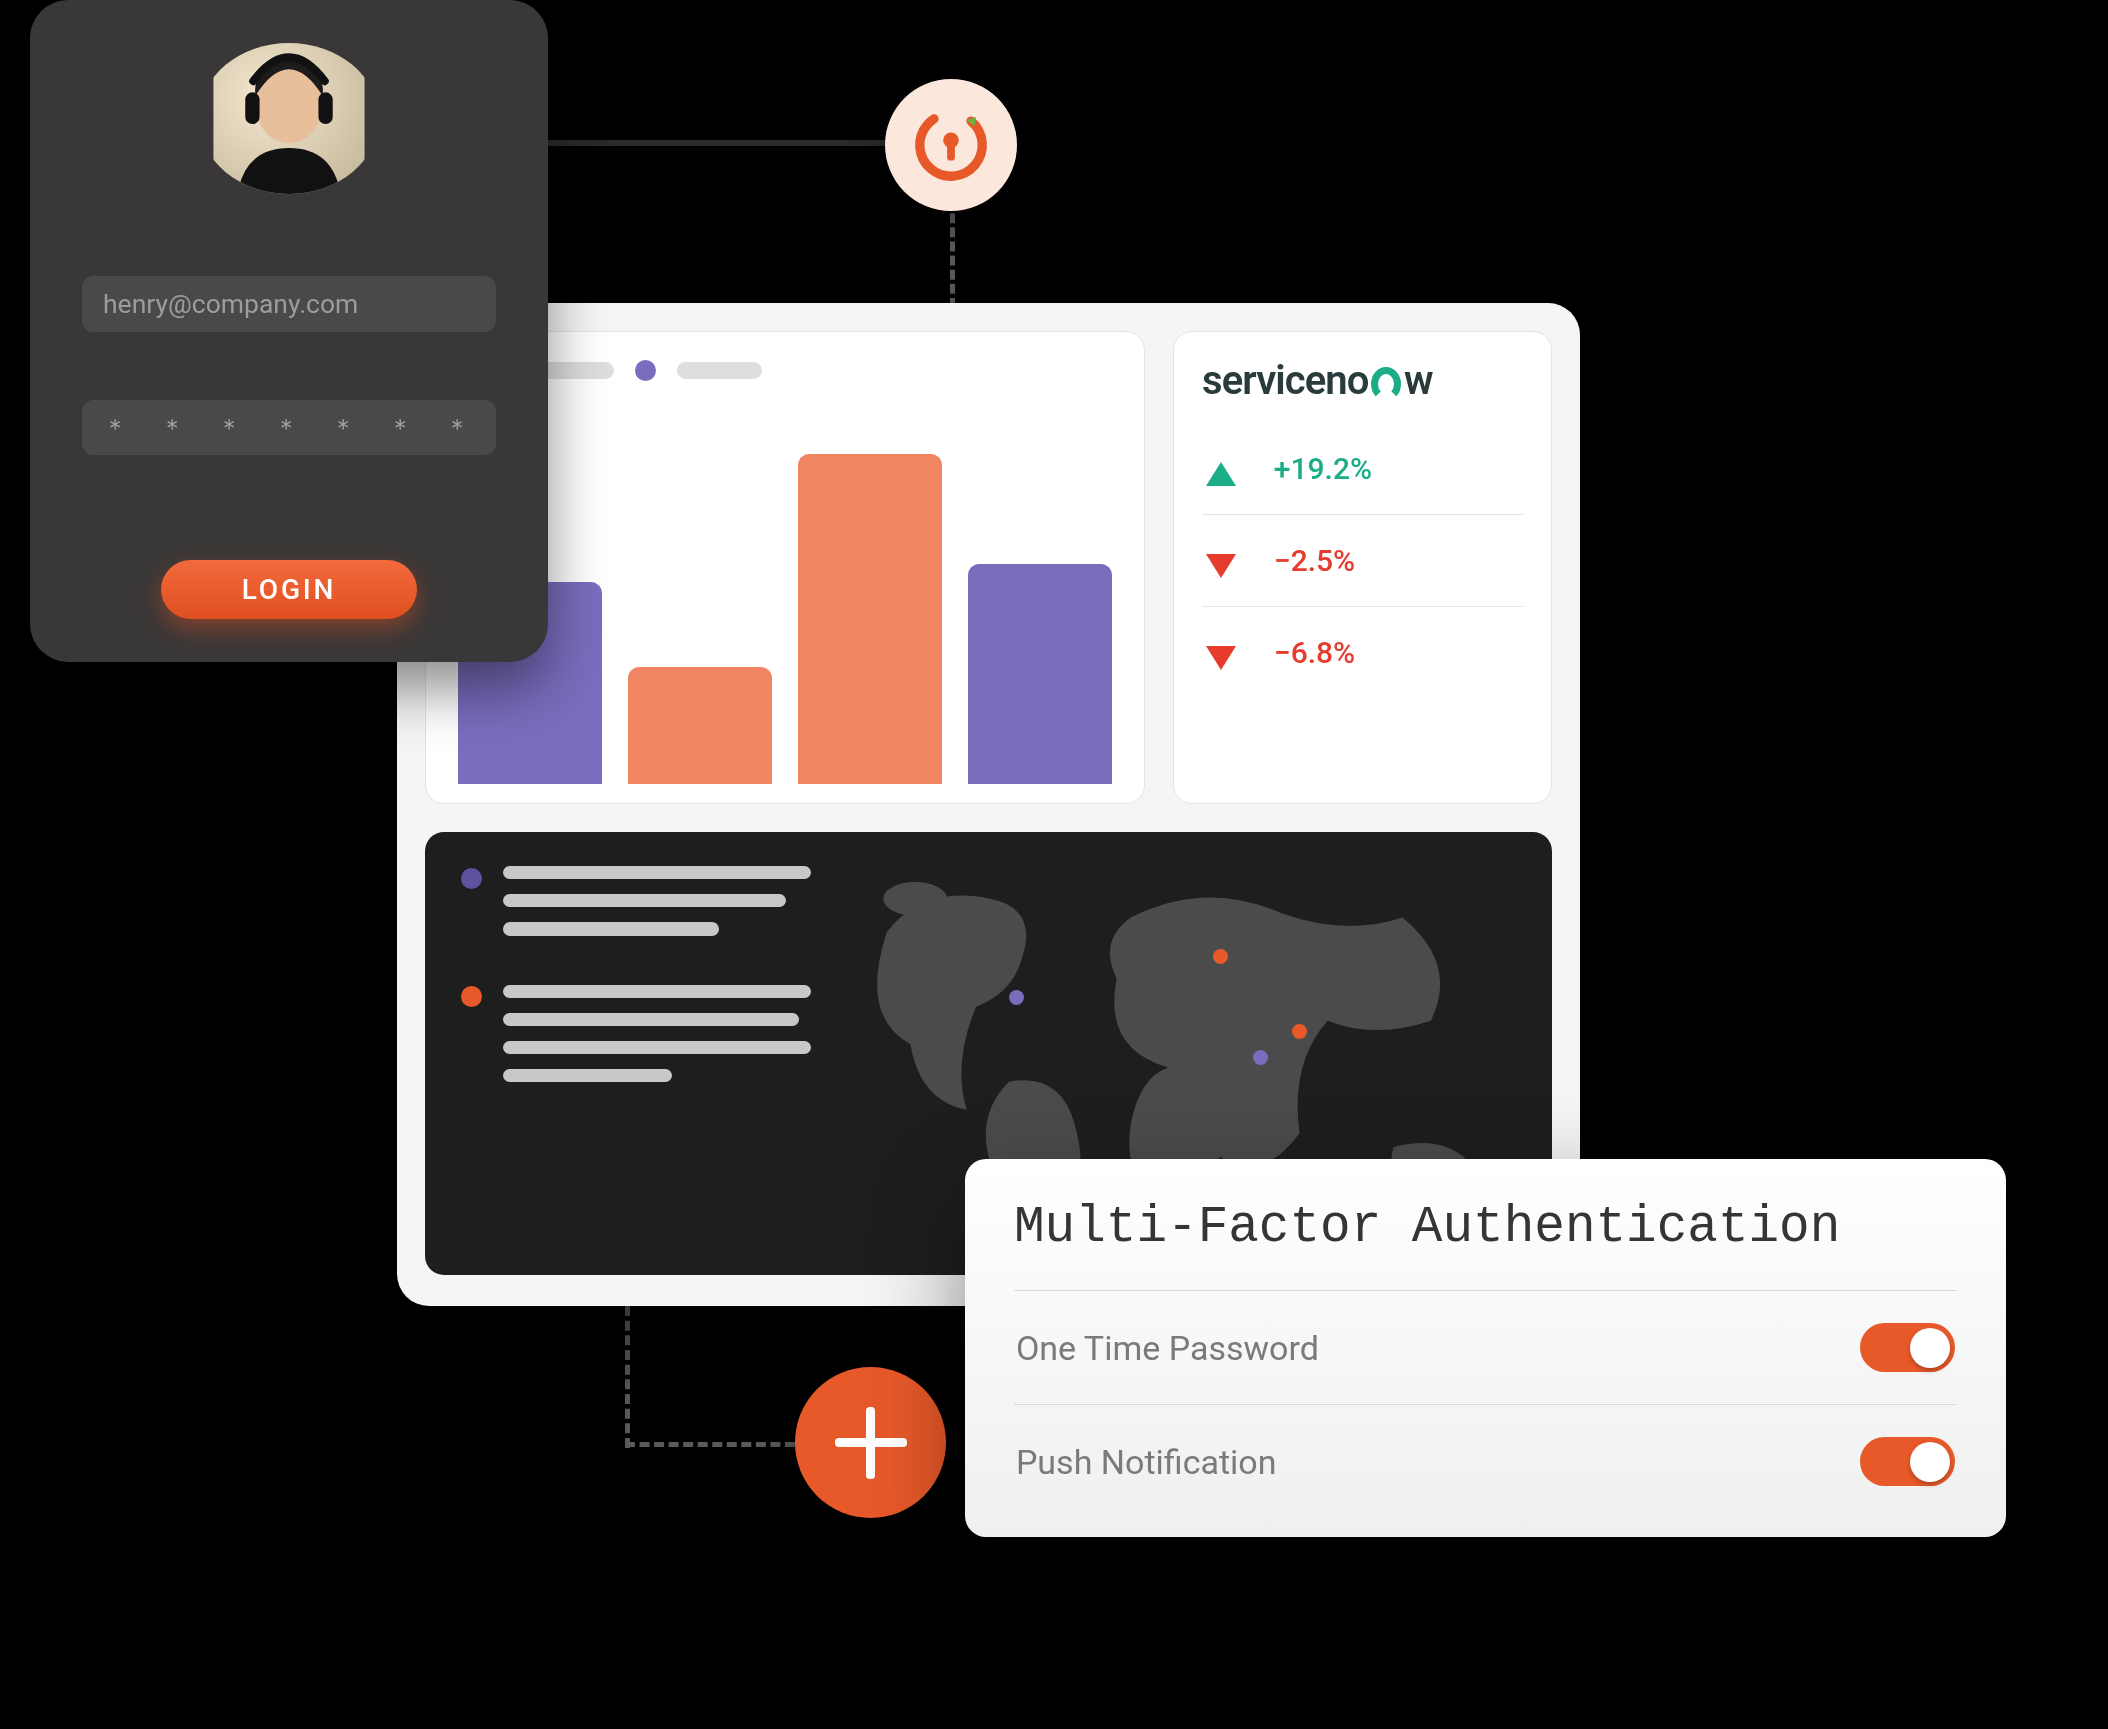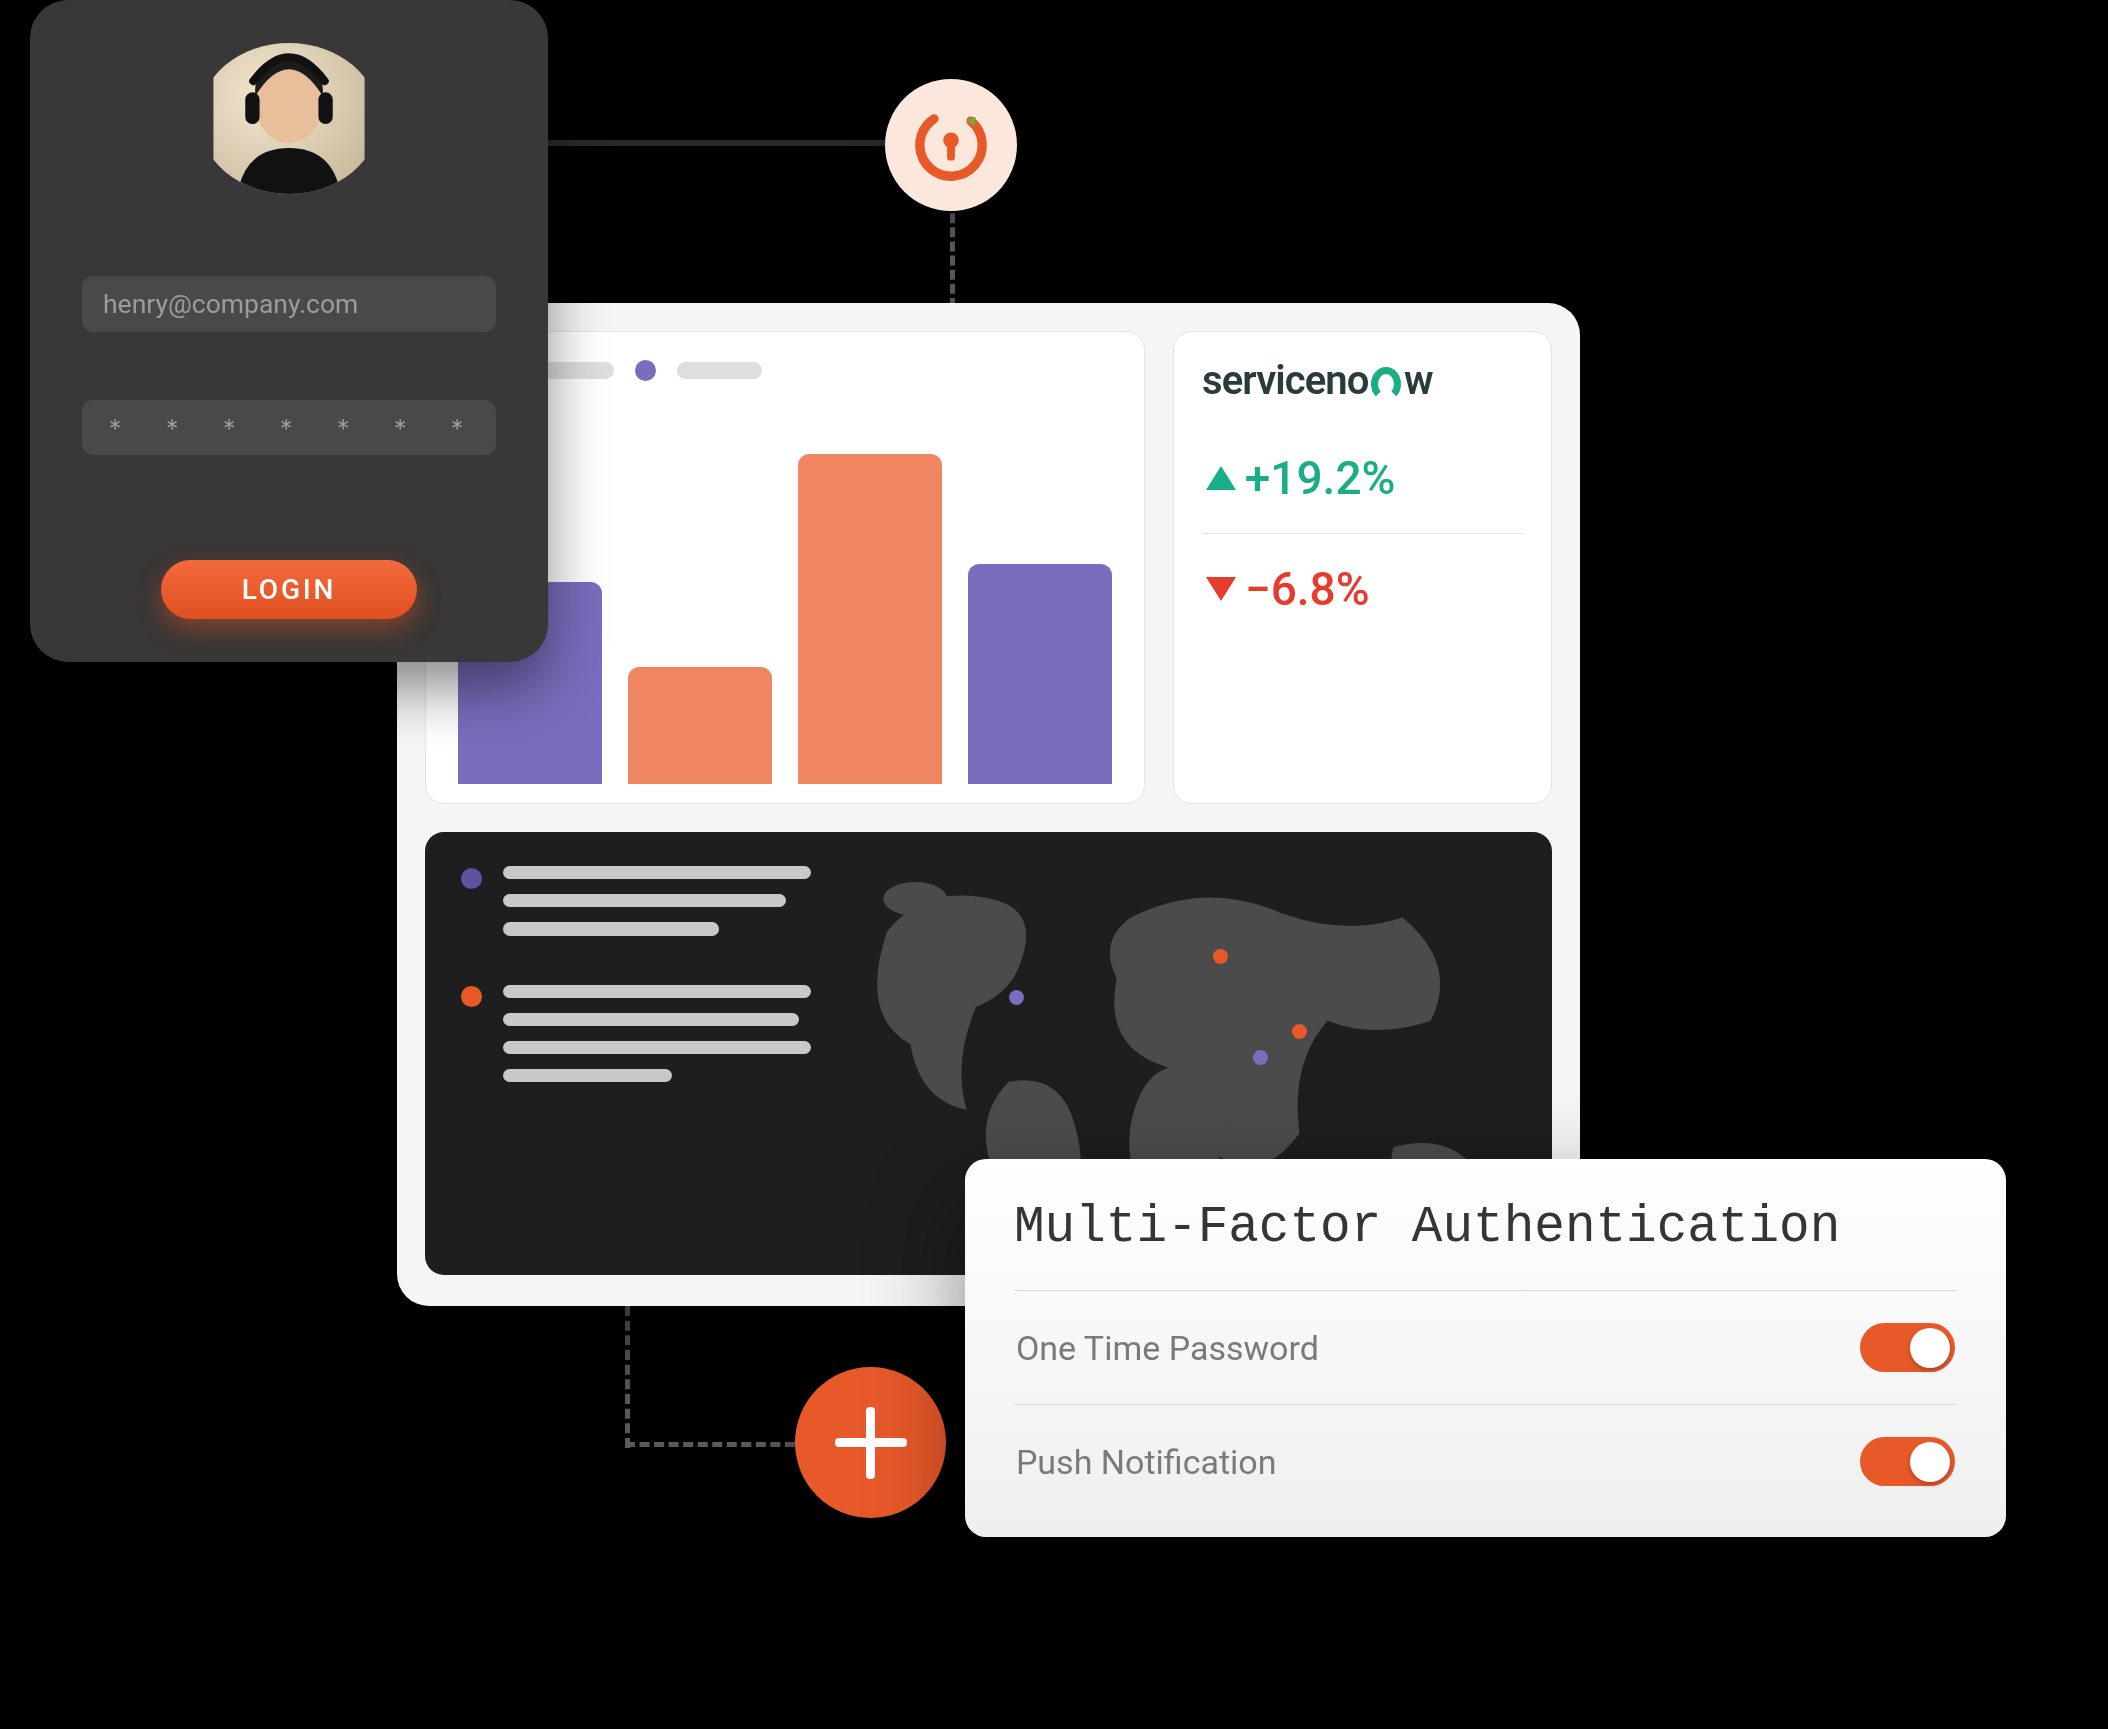--- a/index.html
+++ b/index.html
@@ -46,21 +46,21 @@
   .chart-legend{display:flex;align-items:center;gap:21px;margin-bottom:36px;}
   .legend-dot{width:21px;height:21px;border-radius:50%;}
   .legend-pill{flex:0 0 auto;width:114px;height:17px;border-radius:9.5px;background:var(--light-pill);}
   .legend-pill.short{width:85px;}
   .chart-area{flex:1;display:flex;align-items:flex-end;gap:26.5px;}
   .chart-bar{flex:1;border-radius:11.4px 11.4px 0 0;}
 
   .stats-card{width:379px;background:#fff;border:1.9px solid var(--card-border);border-radius:19px;padding:24.6px 28px;}
   .sn-logo{font-size:40px;font-weight:600;color:#2A3B3B;letter-spacing:-0.9px;display:flex;align-items:center;gap:1.9px;}
   .sn-logo .o{display:inline-flex;width:30px;height:34px;border:7.6px solid var(--teal);border-bottom-color:transparent;border-radius:50% 50% 50% 50%;margin:0 0.9px;position:relative;top:3.8px;}
-  .stat-row{display:flex;align-items:center;gap:9px;padding:28px 3.8px;border-top:1.4px solid #E4E4E4;font-size:46px;font-weight:500;}
+  .stat-row{display:flex;align-items:flex-end;gap:38px;padding:28px 3.8px;border-top:1.4px solid #E4E4E4;font-size:30px;font-weight:500;}
   .stat-row:first-of-type{border-top:none;margin-top:19px;}
   .tri{width:0;height:0;}
   .tri.up{border-left:15px solid transparent;border-right:15px solid transparent;border-bottom:24.6px solid var(--teal);}
   .tri.down{border-left:15px solid transparent;border-right:15px solid transparent;border-top:24.6px solid var(--red);}
   .stat-row.pos{color:var(--teal);} .stat-row.neg{color:var(--red);}
 
   .map-card{margin-top:28px;height:443px;background:var(--darker);border-radius:19px;padding:34px 36px;display:flex;gap:47px;overflow:hidden;}
   .map-list{width:350px;display:flex;flex-direction:column;gap:49px;}
   .ml-item{display:flex;gap:21px;}
   .ml-dot{width:21px;height:21px;border-radius:50%;flex:none;margin-top:1.9px;}
@@ -124,20 +124,24 @@
     <div class="stats-card">
       <div class="sn-logo">
         <span>serviceno</span>
           <span class="o"></span>
           <span>w</span>
       </div>
       <div id="stats-rows">
           <div class="stat-row pos">
             <div class="tri up"></div>
             <span>+19.2%</span>
+          </div>
+          <div class="stat-row neg">
+            <div class="tri down"></div>
+            <span>−2.5%</span>
           </div>
           <div class="stat-row neg">
             <div class="tri down"></div>
             <span>−6.8%</span>
           </div>
         </div>
     </div>
   </div>
 
   <div class="map-card">

